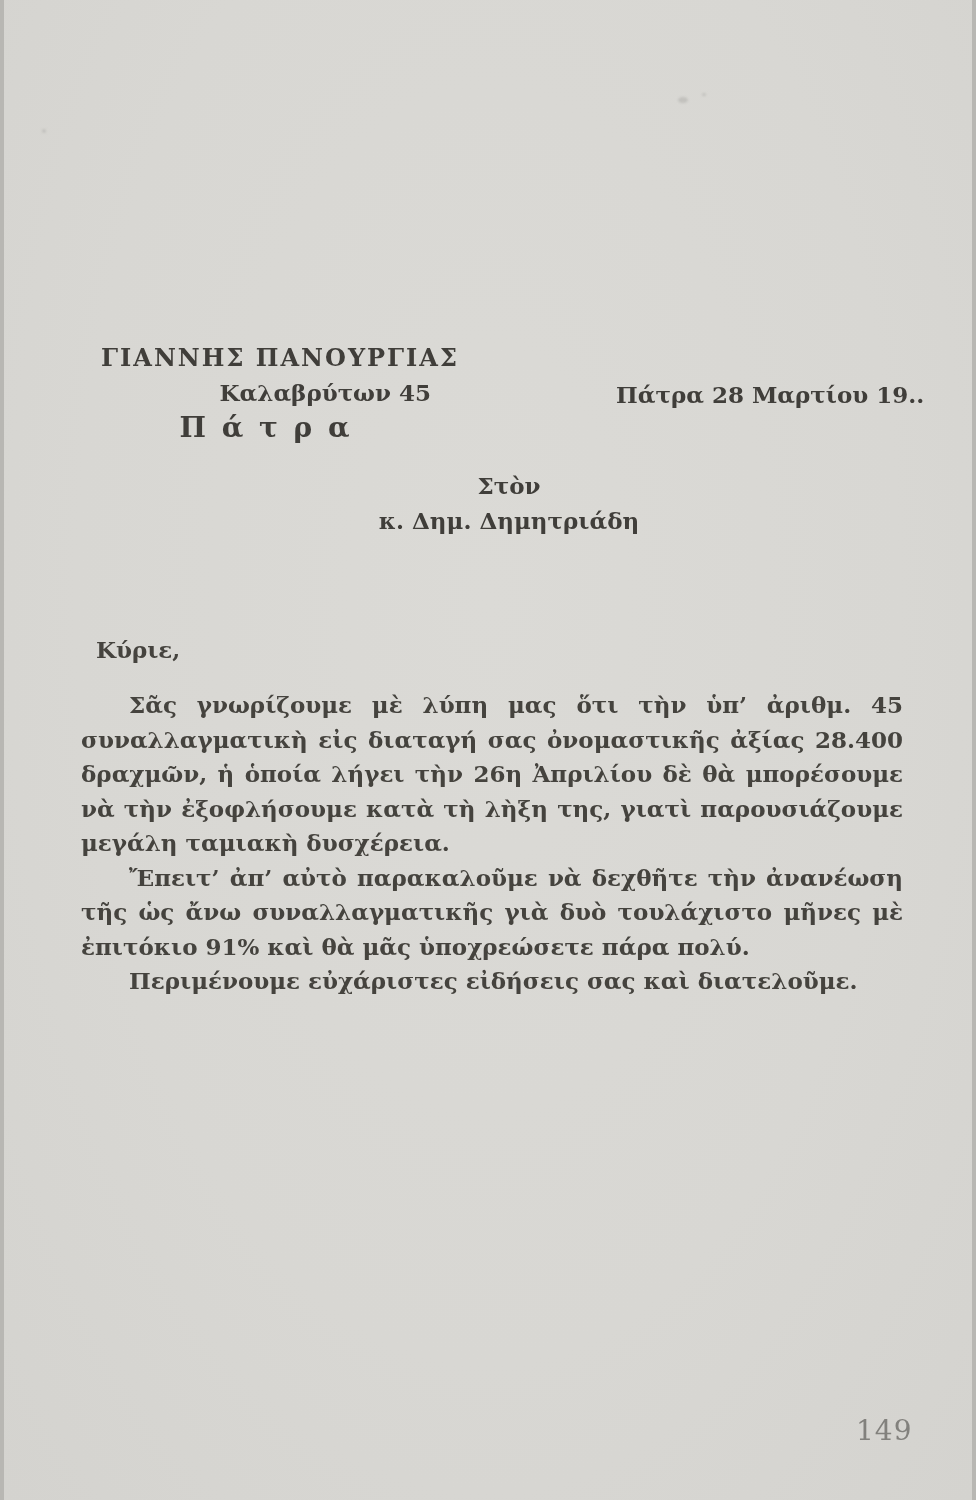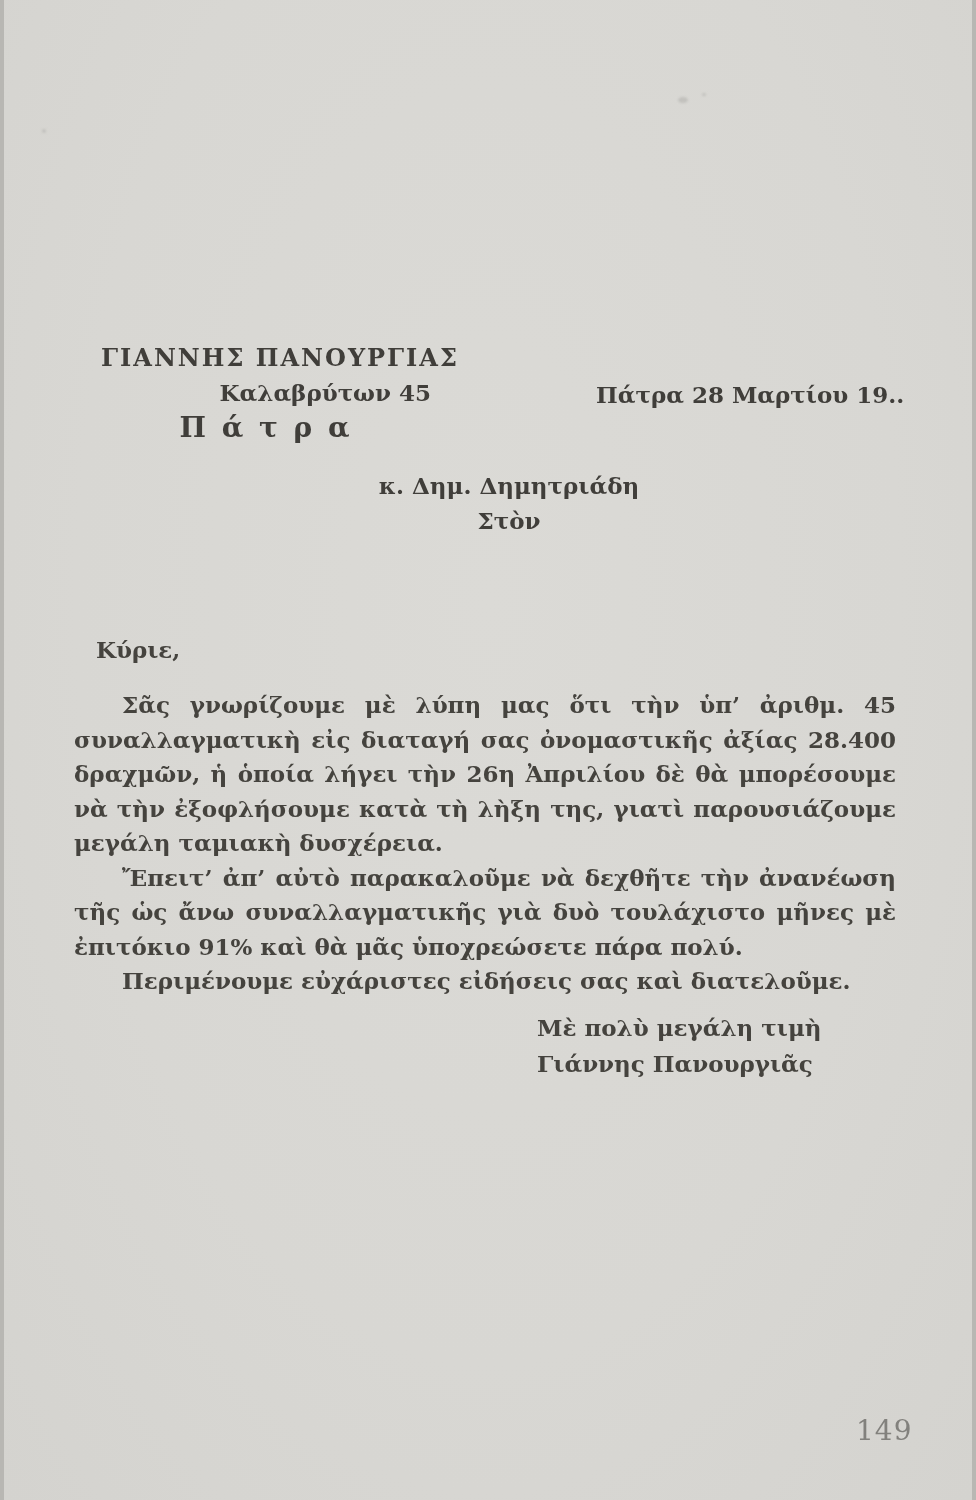--- a/index.html
+++ b/index.html
@@ -38,21 +38,21 @@
     font-size: 24px;
     color: #403e3a;
   }
   .sender .name { letter-spacing: 2px; white-space: nowrap; }
   .sender .street { text-align: right; font-size: 23px; }
   .sender .city { text-align: center; font-size: 28px; letter-spacing: 3px; }
 
   
   .dateline {
     position: absolute;
-    left: 592px;
+    left: 612px;
     top: 381px;
     font-size: 23px;
     white-space: nowrap;
     color: #403e3a;
   }
 
   
   .recipient {
     position: absolute;
     left: 330px;
@@ -69,21 +69,21 @@
   .salutation {
     position: absolute;
     left: 92px;
     top: 636px;
     font-size: 23px;
   }
 
   
   .body-text {
     position: absolute;
-    left: 70px;
+    left: 77px;
     top: 688px;
     width: 822px;
     font-size: 23px;
     line-height: 34.5px;
     text-align: justify;
   }
   .body-text p {
     margin: 0;
     text-indent: 48px;
   }
@@ -121,32 +121,28 @@
 
   <div class="sender">
     <div class="name">ΓΙΑΝΝΗΣ ΠΑΝΟΥΡΓΙΑΣ</div>
     <div class="street">Καλαβρύτων 45</div>
     <div class="city">Π ά τ ρ α</div>
   </div>
 
   <div class="dateline">Πάτρα 28 Μαρτίου 19..</div>
 
   <div class="recipient">
+    <div>Στὸν</div>
     <div>κ. Δημ. Δημητριάδη</div>
-    <div>Στὸν</div>
   </div>
 
   <div class="salutation">Κύριε,</div>
 
   <div class="body-text">
     <p>Σᾶς γνωρίζουμε μὲ λύπη μας ὅτι τὴν ὑπ’ ἀριθμ. 45 συναλλαγματικὴ εἰς διαταγή σας ὀνομαστικῆς ἀξίας 28.400 δραχμῶν, ἡ ὁποία λήγει τὴν 26η Ἀπριλίου δὲ θὰ μπορέσουμε νὰ τὴν ἐξοφλήσουμε κατὰ τὴ λὴξη της, γιατὶ παρουσιάζουμε μεγάλη ταμιακὴ δυσχέρεια.</p>
     <p>Ἔπειτ’ ἀπ’ αὐτὸ παρακαλοῦμε νὰ δεχθῆτε τὴν ἀνανέωση τῆς ὡς ἄνω συναλλαγματικῆς γιὰ δυὸ τουλάχιστο μῆνες μὲ ἐπιτόκιο 91% καὶ θὰ μᾶς ὑποχρεώσετε πάρα πολύ.</p>
     <p>Περιμένουμε εὐχάριστες εἰδήσεις σας καὶ διατελοῦμε.</p>
   </div>
 
-  <div class="closing">
-    <div>Μὲ πολὺ μεγάλη τιμὴ</div>
-    <div>Γιάννης Πανουργιᾶς</div>
-  </div>
 
   <div class="page-number">149</div>
 
 </div>
 
 </body></html>

